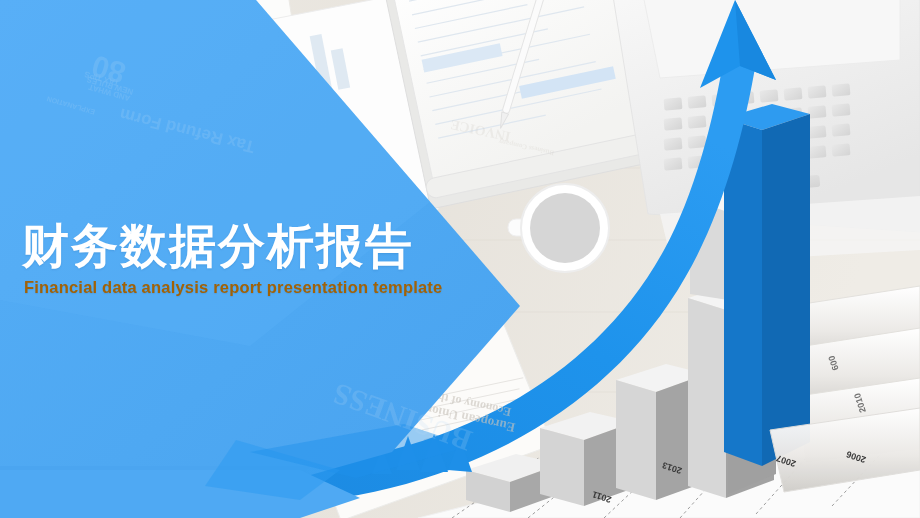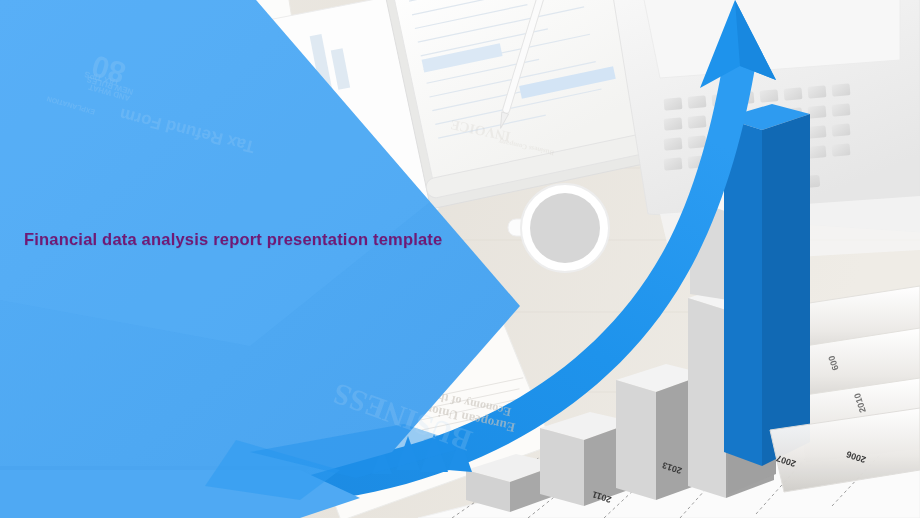--- a/index.html
+++ b/index.html
@@ -15,21 +15,21 @@
   #title-block{
     position:absolute;left:22px;top:222px;width:520px;z-index:40;
     pointer-events:none;
   }
   #main-title{
     margin:0;font-size:47px;line-height:1.02;font-weight:bold;color:#ffffff;
     letter-spacing:2px;font-family:"DejaVu Sans","Liberation Sans",sans-serif;
     text-shadow:0 1px 2px rgba(30,90,150,.18);
   }
   #sub-title{
-    margin:8px 0 0 2px;font-size:16.5px;font-weight:bold;color:#701a75;
+    margin:8px 0 0 2px;font-size:16.5px;font-weight:bold;color:#a16207;
     letter-spacing:.2px;font-family:"Liberation Sans","DejaVu Sans",sans-serif;
     text-shadow:0 1px 1px rgba(30,90,150,.15);
   }
   .bg-word{
     position:absolute;color:#c9c4bc;opacity:.5;font-weight:bold;
     font-family:"Liberation Serif","DejaVu Serif",serif;white-space:nowrap;
   }
   .tick-label{
     position:absolute;font-size:9px;font-weight:bold;color:#3a3a3a;
     font-family:"Liberation Sans",sans-serif;white-space:nowrap;
@@ -351,16 +351,17 @@
   <div class="layer" style="z-index:25;">
     <div class="tick-label" style="left:592px;top:492px;transform:rotate(198deg);">2011</div>
     <div class="tick-label" style="left:662px;top:463px;transform:rotate(198deg);">2013</div>
     <div class="tick-label" style="left:776px;top:456px;transform:rotate(198deg);">2007</div>
     <div class="tick-label" style="left:846px;top:452px;transform:rotate(198deg);">2006</div>
     <div class="roll-label" style="left:826px;top:358px;transform:rotate(252deg);">600</div>
     <div class="roll-label" style="left:850px;top:398px;transform:rotate(252deg);">2010</div>
   </div>
 
   <div id="title-block">
+    <h1 id="main-title">财务数据分析报告</h1>
     <p id="sub-title">Financial data analysis report presentation template</p>
   </div>
 
 </div>
 
 </body></html>

